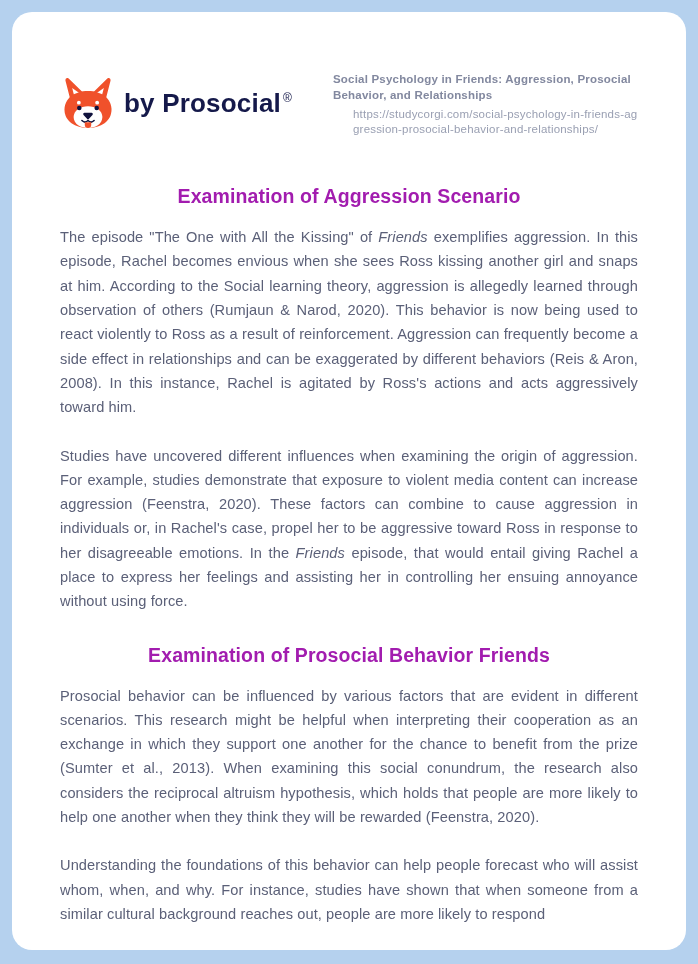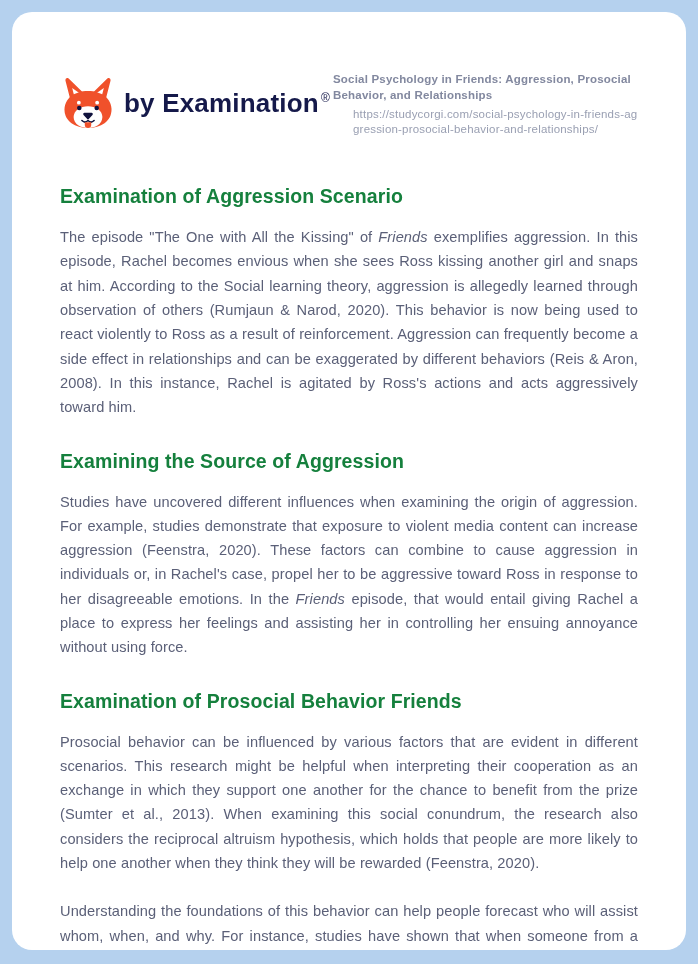--- a/index.html
+++ b/index.html
@@ -76,23 +76,24 @@
     font-size: 11.5px;
     line-height: 1.3;
     color: #999fb2;
     letter-spacing: 0.2px;
     word-break: break-all;
     margin-left: 20px;
   }
   .doc-body h2 {
     font-size: 19.5px;
     font-weight: 700;
-    color: #15803d;
+    color: #a21caf;
     letter-spacing: 0.1px;
     margin: 30px 0 17px 0;
+    text-align: center;
   }
   .doc-body h2:first-child {
     margin-top: 0;
   }
   .doc-body p {
     font-size: 14.6px;
     line-height: 24.3px;
     color: #5b6078;
     text-align: justify;
     letter-spacing: 0.1px;
@@ -128,32 +129,31 @@
             <circle cx="22" cy="35.5" r="2.6" fill="#10123d"></circle>
             <circle cx="42" cy="35.5" r="2.6" fill="#10123d"></circle>
 
             <polygon points="28,42.5 36,42.5 32,47" fill="#10123d" stroke="#10123d" stroke-width="3" stroke-linejoin="round"></polygon>
 
             <path d="M25 50 Q28.5 53.5 32 50 Q35.5 53.5 39 50" stroke="#10123d" stroke-width="1.8" fill="none" stroke-linecap="round"></path>
 
             <path d="M28.3 52 L35.7 52 L35.7 54.8 Q35.7 58.5 32 58.5 Q28.3 58.5 28.3 54.8 Z" fill="#f0512b"></path>
           </svg>
         </span>
-        <span class="brand-text"><span>by Examination</span><sup>®</sup></span>
+        <span class="brand-text"><span>by Prosocial</span><sup>®</sup></span>
       </div>
       <div class="doc-meta">
         <div class="doc-title">Social Psychology in Friends: Aggression, Prosocial Behavior, and Relationships</div>
         <div class="doc-url">https://studycorgi.com/social-psychology-in-friends-aggression-prosocial-behavior-and-relationships/</div>
       </div>
     </header>
 
     <main class="doc-body" id="sections">
         <h2>Examination of Aggression Scenario</h2>
         <p>The episode "The One with All the Kissing" of <em>Friends</em> exemplifies aggression. In this episode, Rachel becomes envious when she sees Ross kissing another girl and snaps at him. According to the Social learning theory, aggression is allegedly learned through observation of others (Rumjaun &amp; Narod, 2020). This behavior is now being used to react violently to Ross as a result of reinforcement. Aggression can frequently become a side effect in relationships and can be exaggerated by different behaviors (Reis &amp; Aron, 2008). In this instance, Rachel is agitated by Ross's actions and acts aggressively toward him.</p>
-        <h2>Examining the Source of Aggression</h2>
         <p>Studies have uncovered different influences when examining the origin of aggression. For example, studies demonstrate that exposure to violent media content can increase aggression (Feenstra, 2020). These factors can combine to cause aggression in individuals or, in Rachel's case, propel her to be aggressive toward Ross in response to her disagreeable emotions. In the <em>Friends</em> episode, that would entail giving Rachel a place to express her feelings and assisting her in controlling her ensuing annoyance without using force.</p>
         <h2>Examination of Prosocial Behavior Friends</h2>
         <p>Prosocial behavior can be influenced by various factors that are evident in different scenarios. This research might be helpful when interpreting their cooperation as an exchange in which they support one another for the chance to benefit from the prize (Sumter et al., 2013). When examining this social conundrum, the research also considers the reciprocal altruism hypothesis, which holds that people are more likely to help one another when they think they will be rewarded (Feenstra, 2020).</p>
         <p>Understanding the foundations of this behavior can help people forecast who will assist whom, when, and why. For instance, studies have shown that when someone from a similar cultural background reaches out, people are more likely to respond</p>
       </main>
 
   </div>
 </div>
 
 </body></html>

